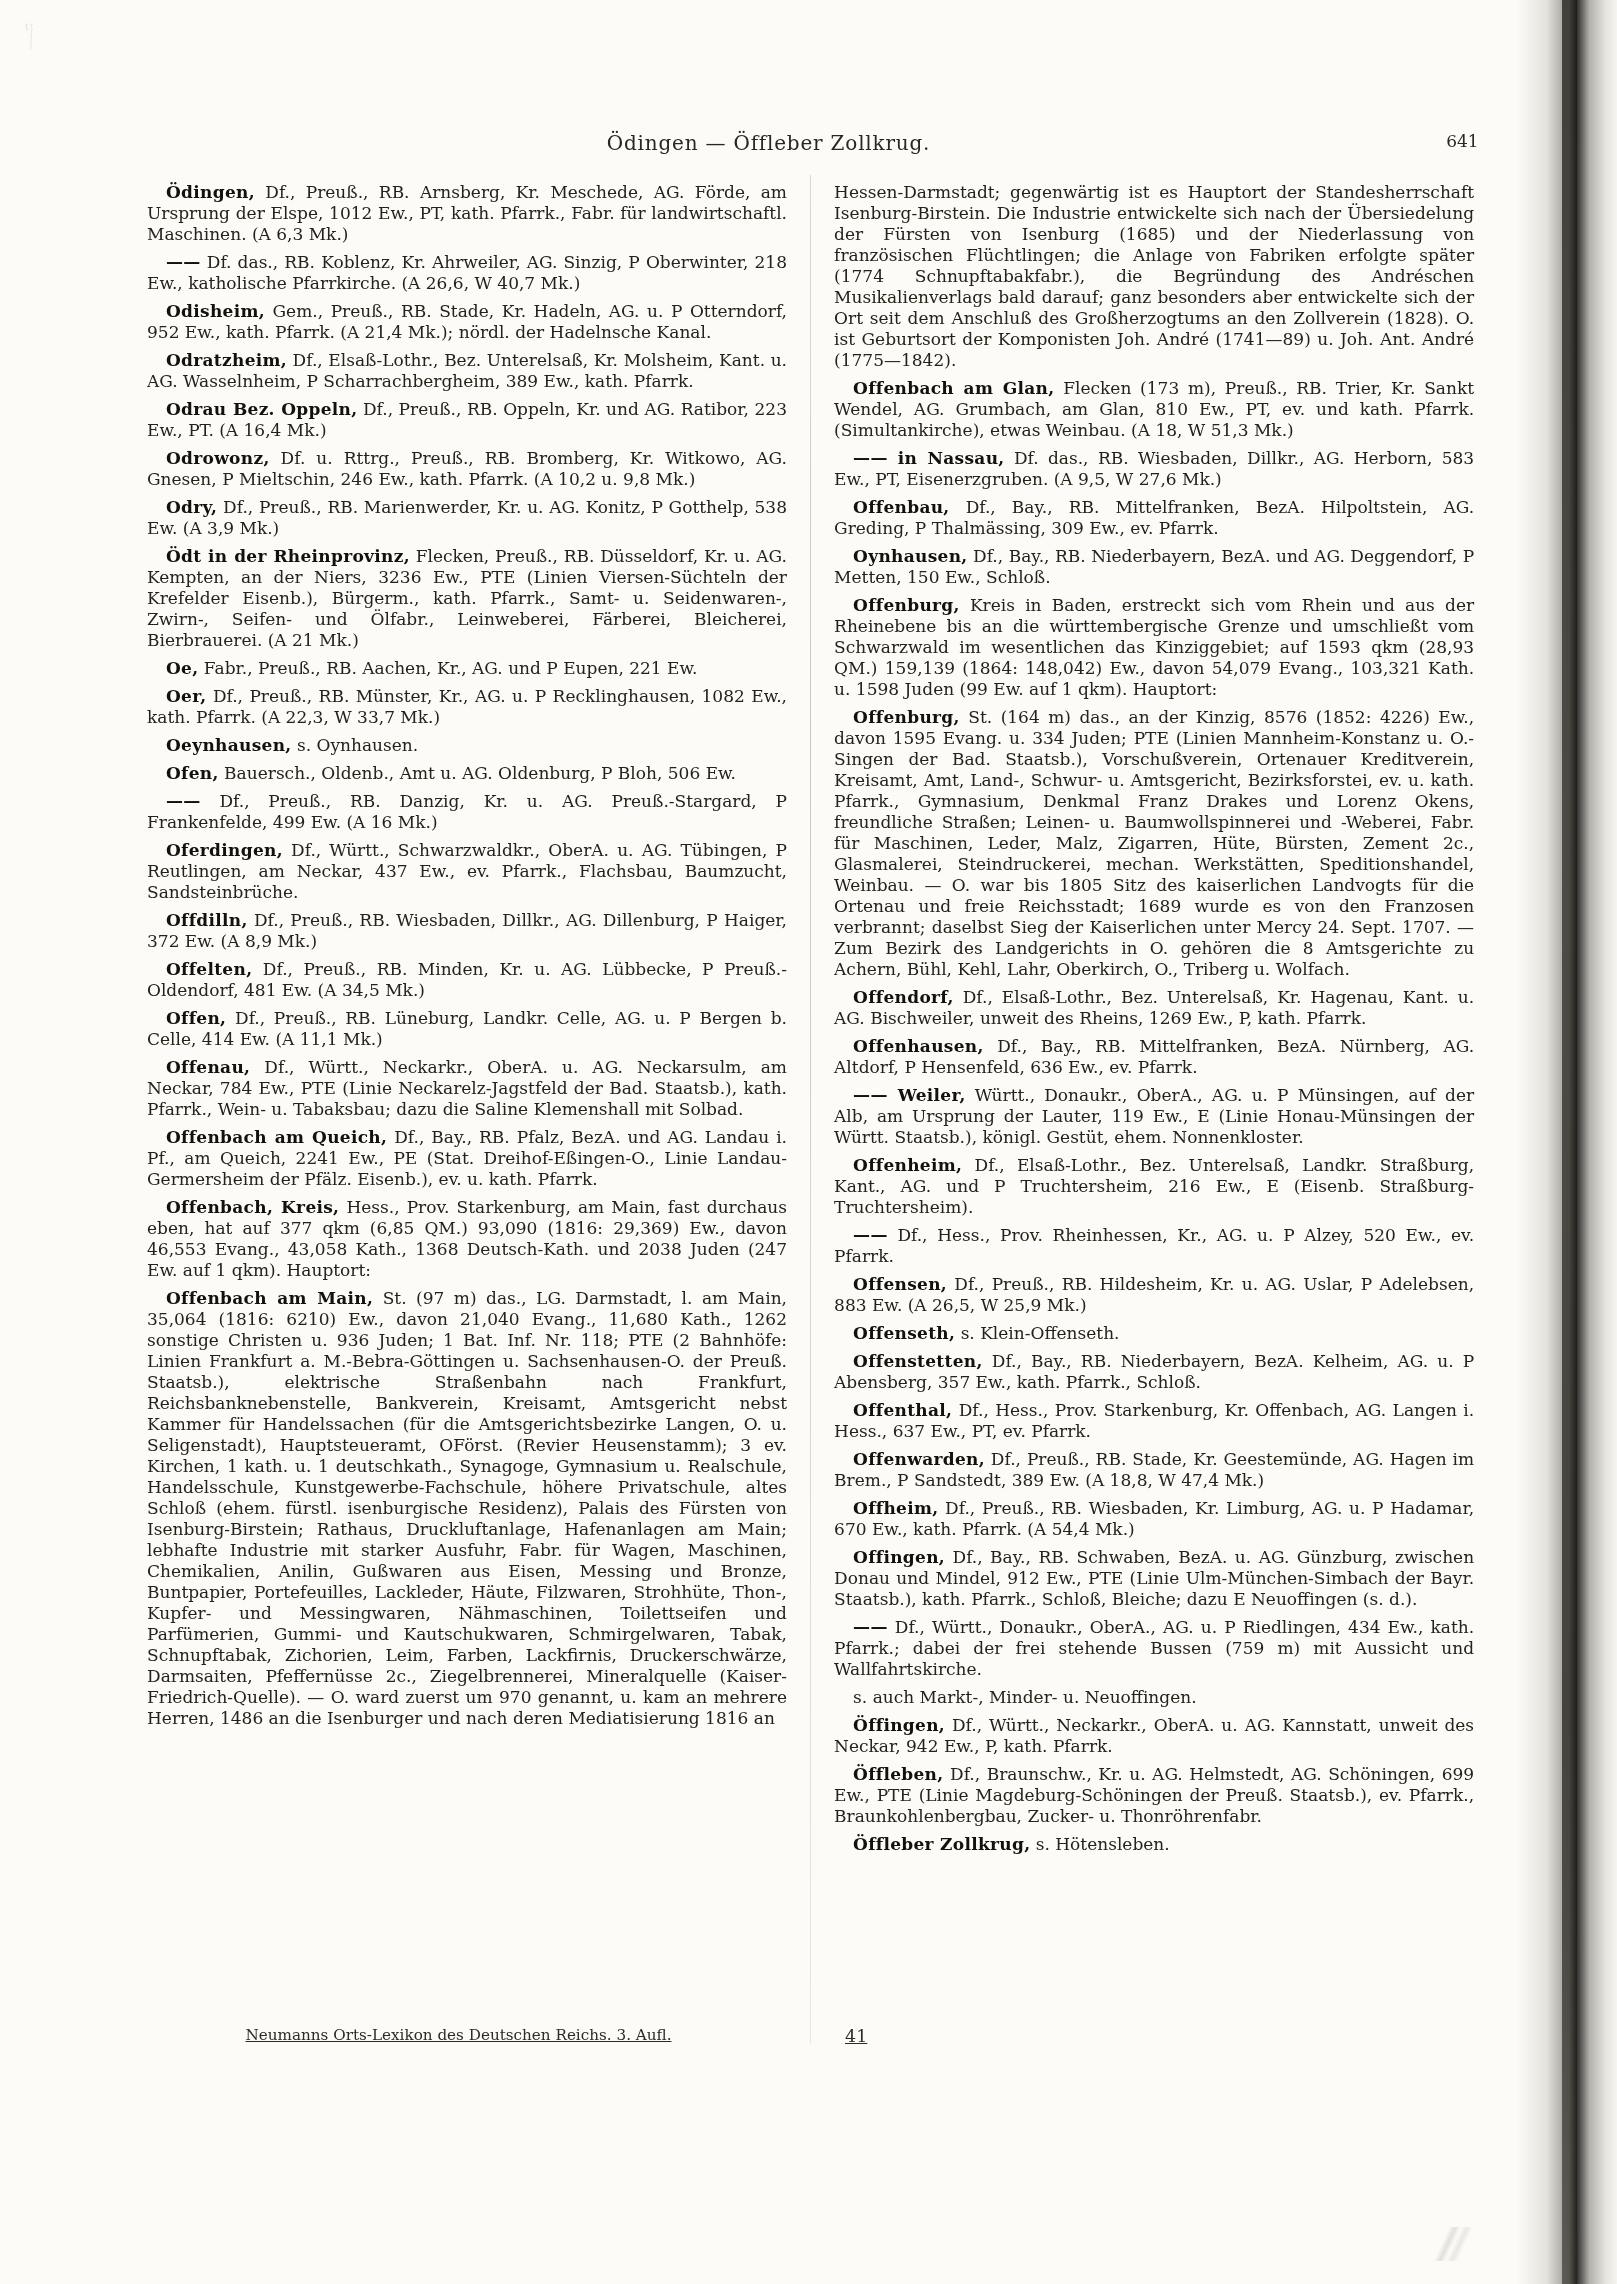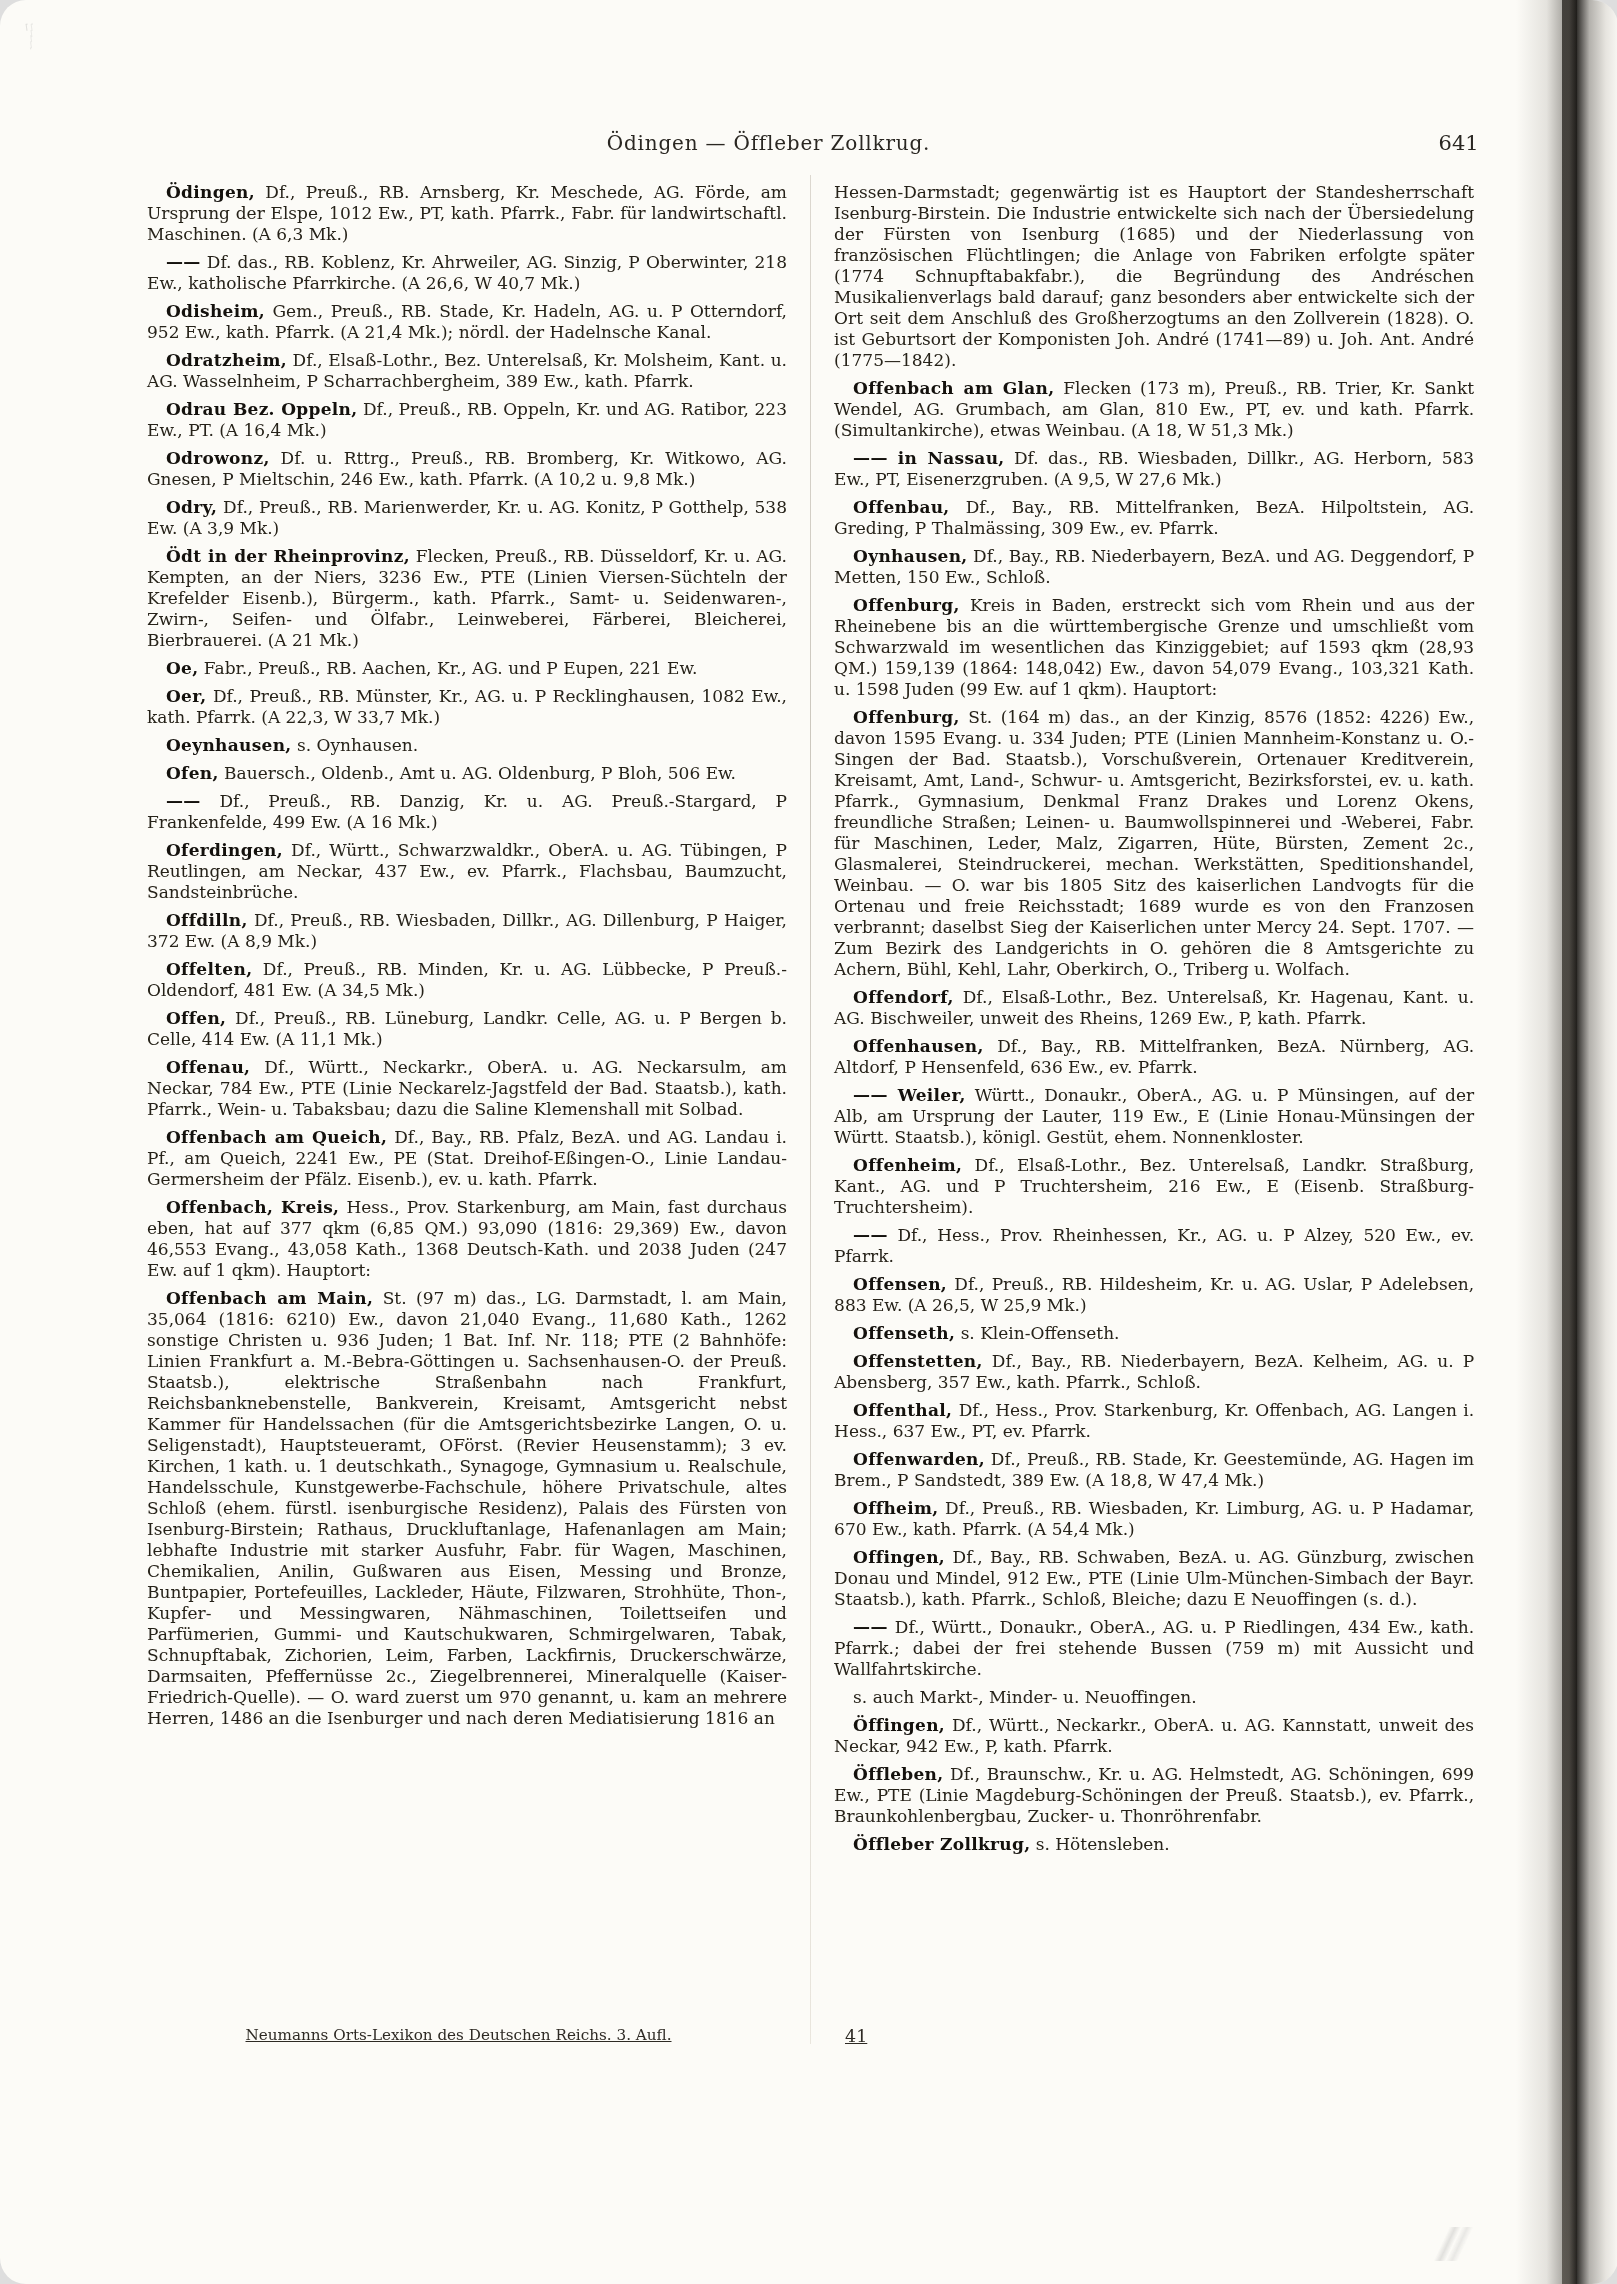--- a/index.html
+++ b/index.html
@@ -4,29 +4,28 @@
 <style>
   html,body{margin:0;padding:0;}
   body{background:#dedede;}
   .scan{
     position:relative;
     width:1618px;height:2284px;
     background:#fcfbf7;
     overflow:hidden;
     font-family:"DejaVu Serif","Liberation Serif",serif;
     color:#221f1b;
-    border-radius:26px;
   }
   .page-inner{position:absolute;left:140px;top:131px;width:1342px;}
   .running-head{position:relative;height:29px;margin-bottom:14.7px;}
   .head-title{
     position:absolute;left:0;right:85px;text-align:center;
     font-size:20px;letter-spacing:0.8px;color:#2a2722;
   }
-  .page-number{position:absolute;right:3.4px;top:0;font-size:21px;color:#2a2722;}
+  .page-number{position:absolute;right:3.4px;top:0;font-size:17px;color:#2a2722;}
   .columns{display:flex;}
   .col{
     width:654px;
     font-size:17px;line-height:21px;
     text-align:justify;
     color:#262219;
     height:1869px;overflow:hidden;
   }
   .col-divider{width:1.1px;margin:0 16px;background:linear-gradient(#cfc9bf 0%,#b8b2a6 30%,#cfc9bf 70%,#e2ddd3 100%);opacity:.7;}
   .entry{margin:7px;text-indent:19px;}

